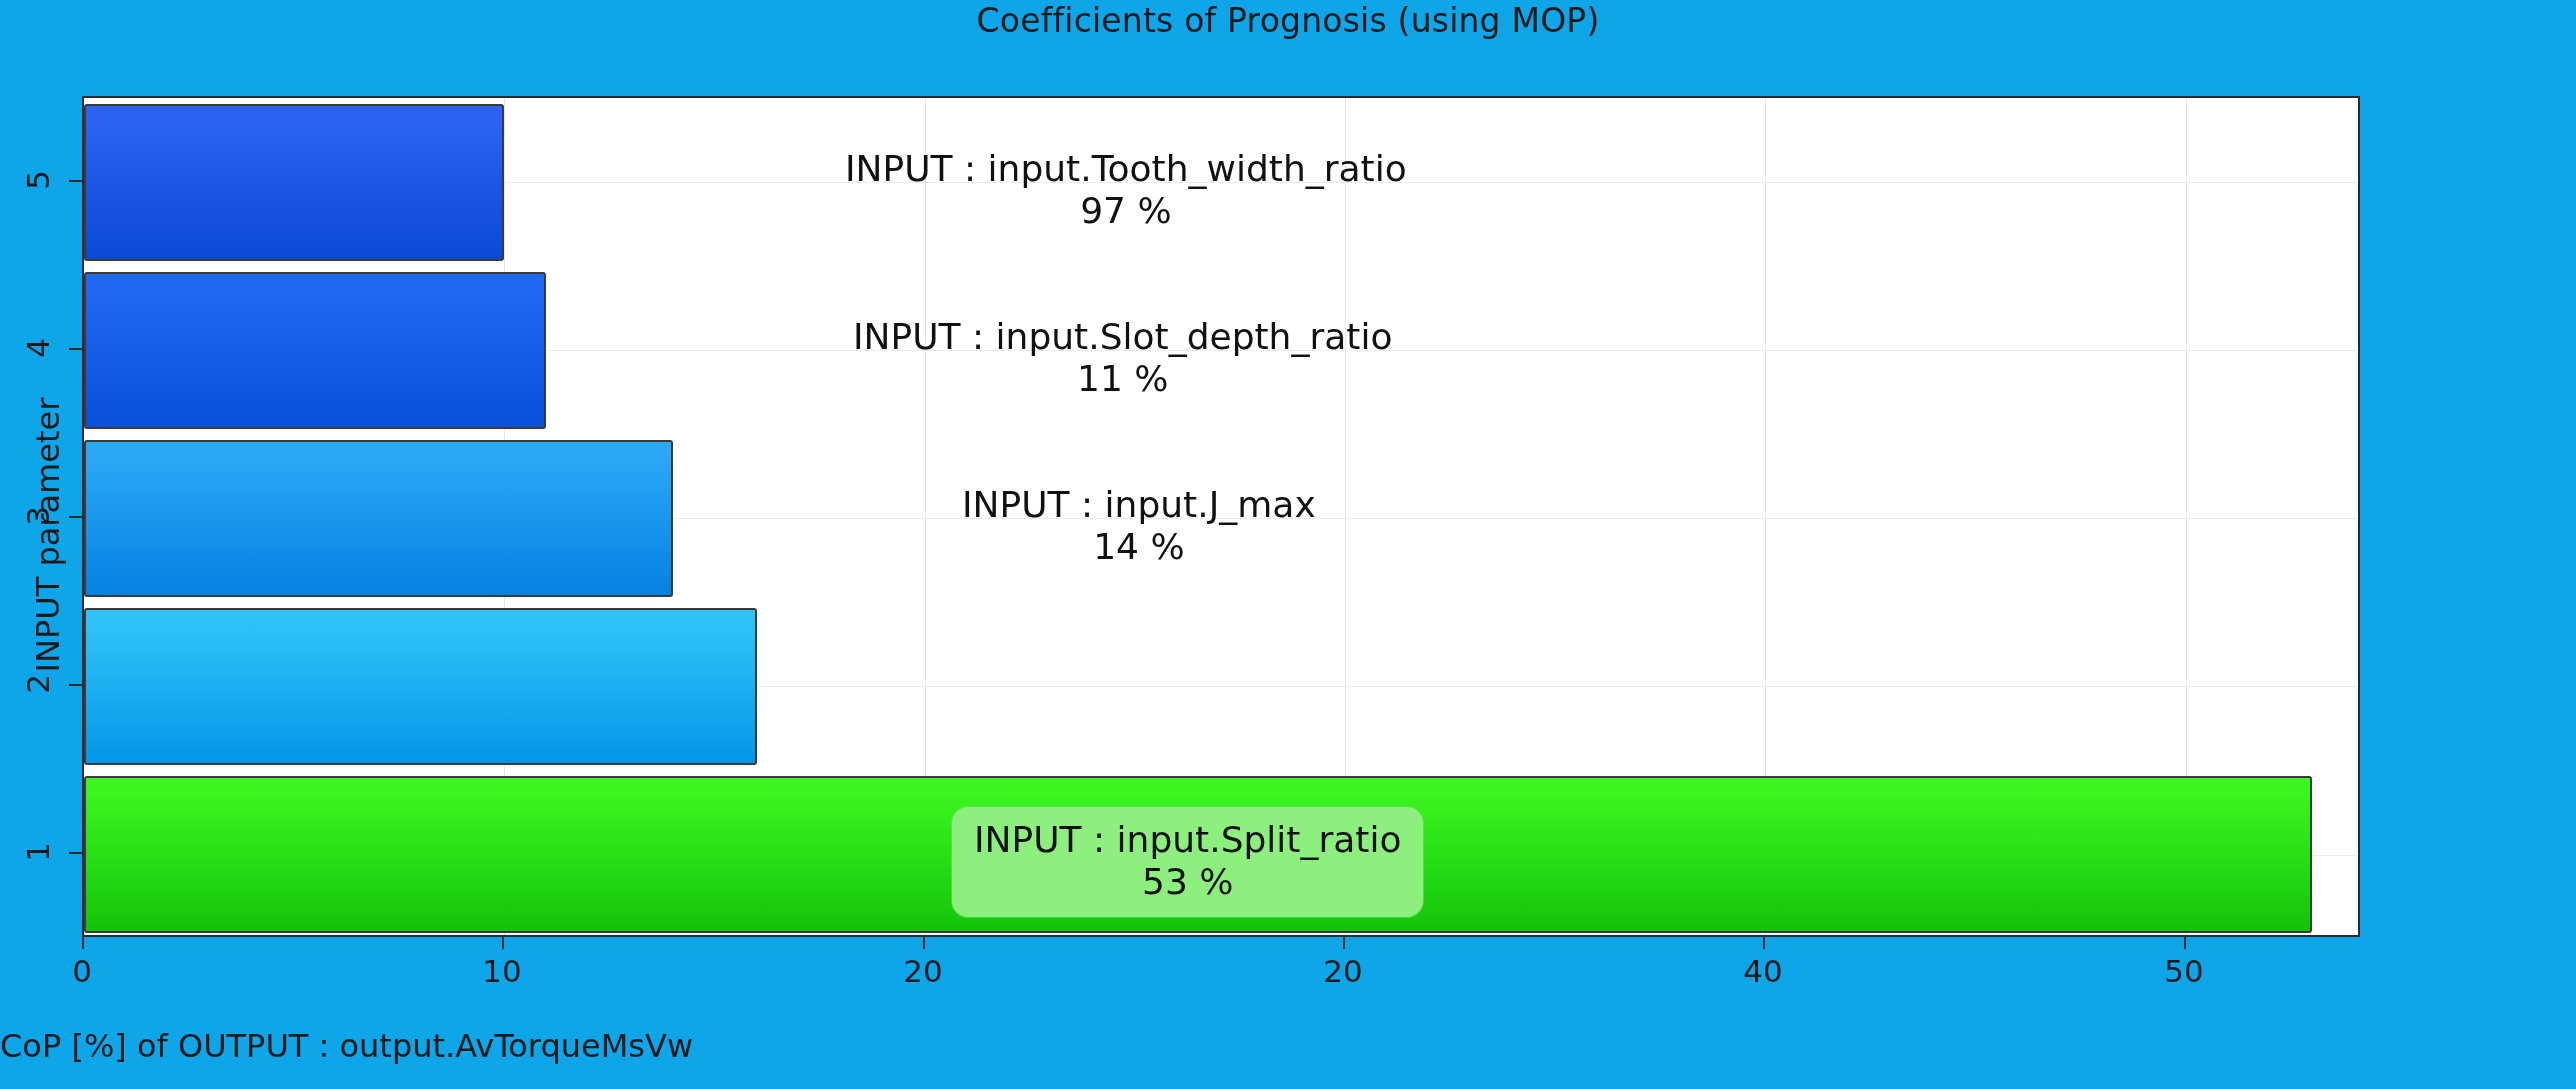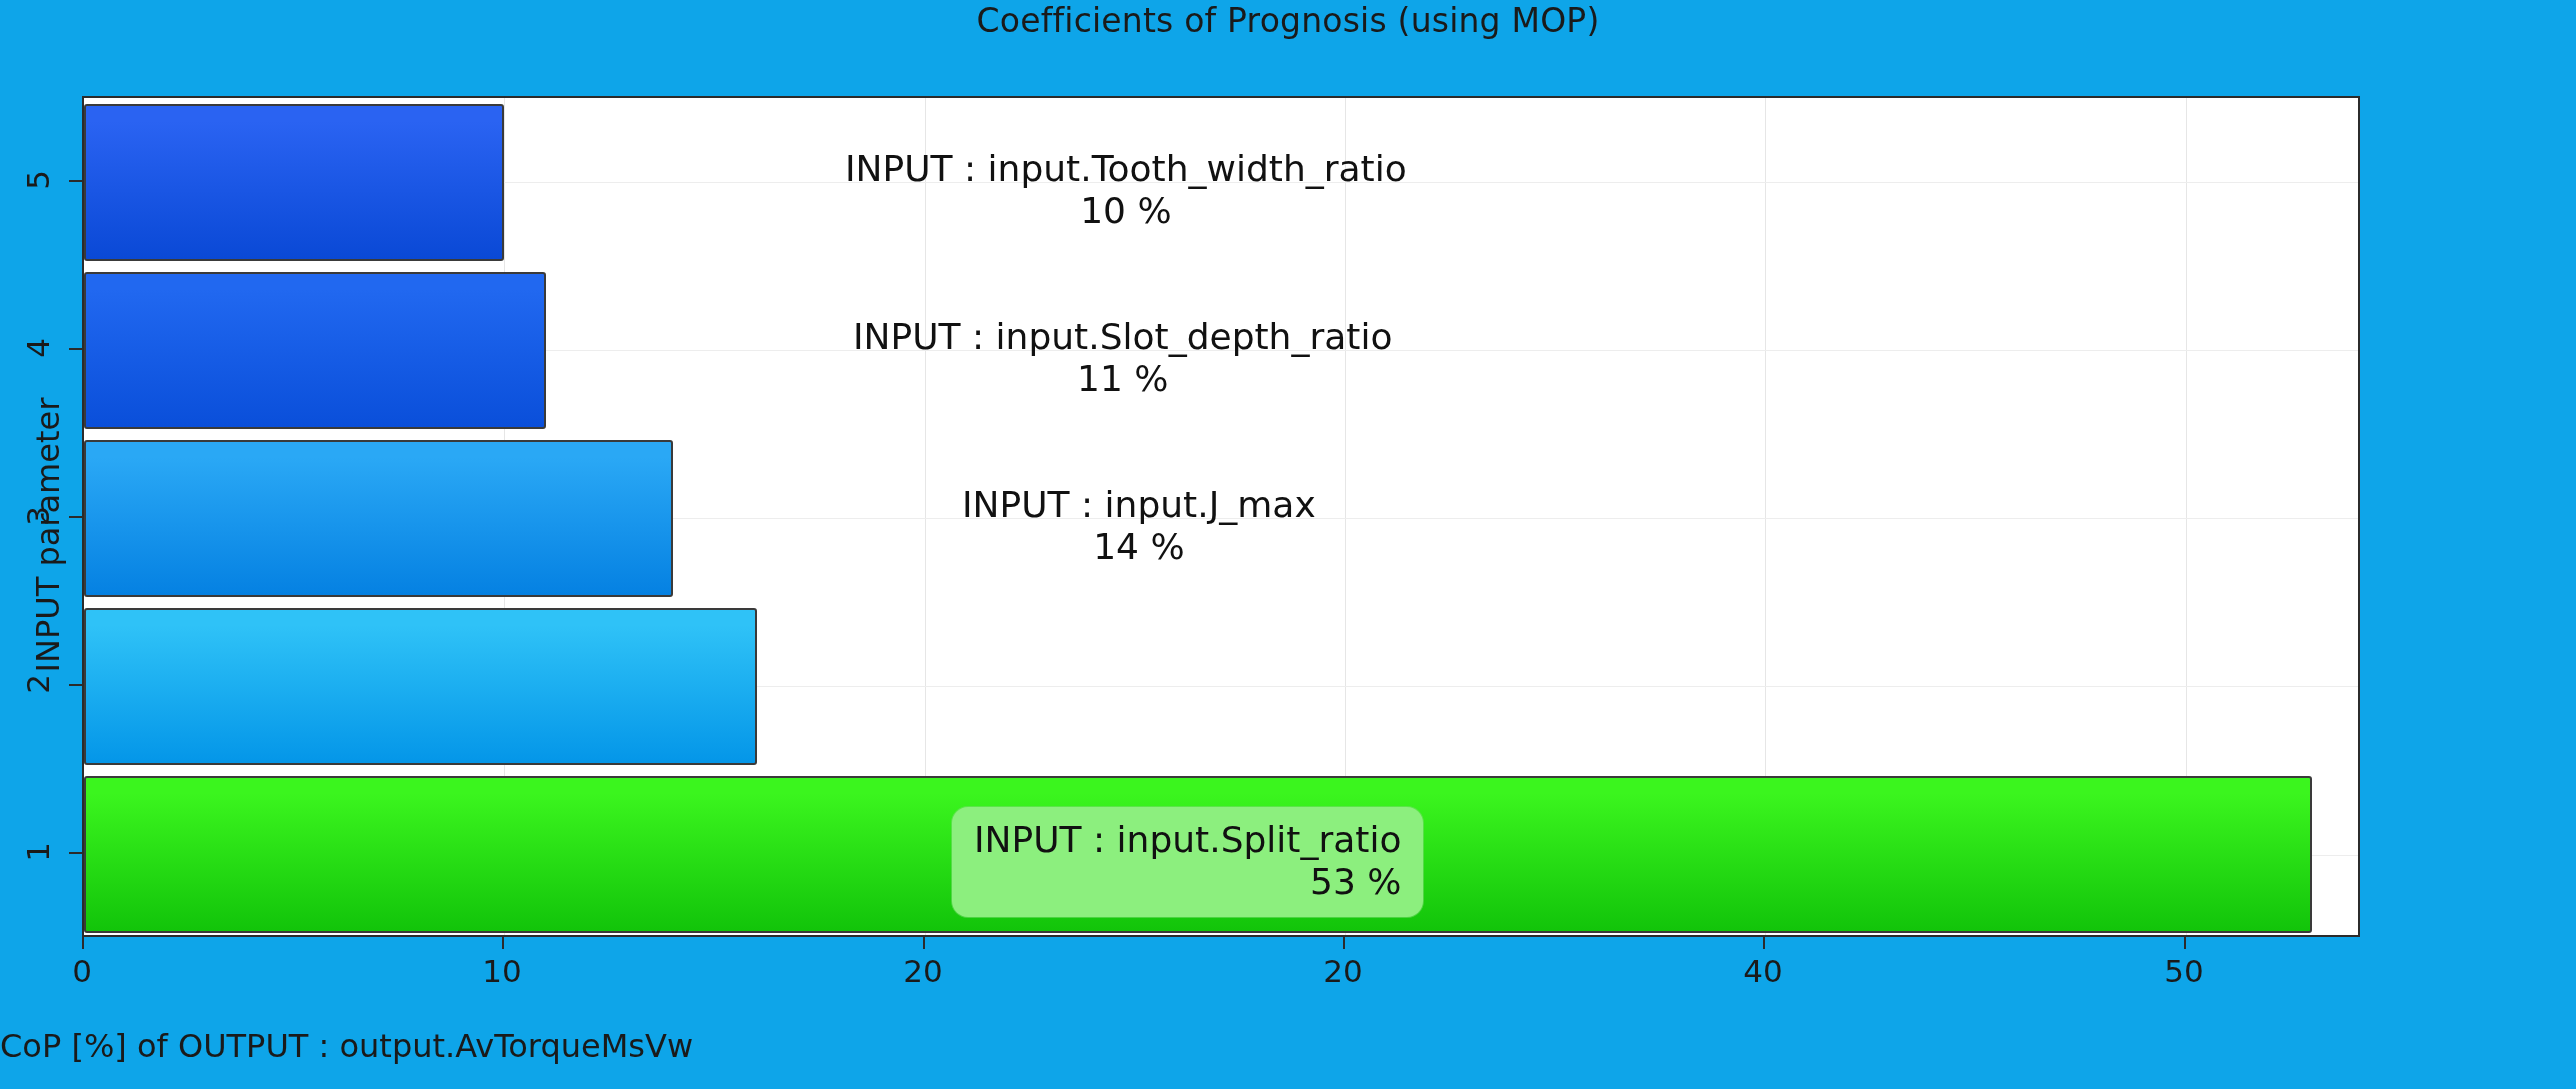--- a/index.html
+++ b/index.html
@@ -136,39 +136,39 @@
       <div class="gridline-v" style="left: 841px;"></div>
       <div class="gridline-v" style="left: 1261px;"></div>
       <div class="gridline-v" style="left: 1681px;"></div>
       <div class="gridline-v" style="left: 2102px;"></div>
       <div class="gridline-h" style="top: 757px;"></div>
       <div class="gridline-h" style="top: 588px;"></div>
       <div class="gridline-h" style="top: 420px;"></div>
       <div class="gridline-h" style="top: 252px;"></div>
       <div class="gridline-h" style="top: 84px;"></div>
       <div class="bar" style="top: 678px; height: 157px; width: 2228px; background: linear-gradient(rgb(59, 245, 30) 0%, rgb(59, 245, 30) 10%, rgb(18, 196, 10) 100%);"></div>
-      <div class="bar-label boxed" style="background: rgb(140, 239, 126); left: 868px; top: 709px; text-align: right;">
+      <div class="bar-label boxed" style="background: rgb(140, 239, 126); left: 868px; top: 709px;">
         <span class="lbl-name">INPUT : input.Split_ratio</span>
         <span class="lbl-pct">53 %</span>
       </div>
       <div class="bar" style="top: 510px; height: 157px; width: 673px; background: linear-gradient(rgb(47, 194, 247) 0%, rgb(47, 194, 247) 10%, rgb(4, 150, 232) 100%);"></div>
       <div class="bar" style="top: 342px; height: 157px; width: 589px; background: linear-gradient(rgb(42, 168, 245) 0%, rgb(42, 168, 245) 10%, rgb(5, 129, 226) 100%);"></div>
       <div class="bar-label" style="left: 846px; top: 386px; margin-left: 32px;">
         <span class="lbl-name">INPUT : input.J_max</span>
         <span class="lbl-pct">14 %</span>
       </div>
       <div class="bar" style="top: 174px; height: 157px; width: 462px; background: linear-gradient(rgb(33, 104, 240) 0%, rgb(33, 104, 240) 10%, rgb(10, 79, 218) 100%);"></div>
       <div class="bar-label" style="left: 769px; top: 218px;">
         <span class="lbl-name">INPUT : input.Slot_depth_ratio</span>
         <span class="lbl-pct">11 %</span>
       </div>
       <div class="bar" style="top: 5.5px; height: 157px; width: 420px; background: linear-gradient(rgb(42, 99, 242) 0%, rgb(42, 99, 242) 10%, rgb(10, 73, 214) 100%);"></div>
       <div class="bar-label" style="left: 761px; top: 50px;">
         <span class="lbl-name">INPUT : input.Tooth_width_ratio</span>
-        <span class="lbl-pct">10 %</span>
+        <span class="lbl-pct">97 %</span>
       </div>
     </div>
 
   <div id="xticks">
       <div class="xtick" style="left: 82px;"></div>
       <div class="xticklabel" style="left: 82px;">0</div>
       <div class="xtick" style="left: 502px;"></div>
       <div class="xticklabel" style="left: 502px;">10</div>
       <div class="xtick" style="left: 923px;"></div>
       <div class="xticklabel" style="left: 923px;">20</div>

